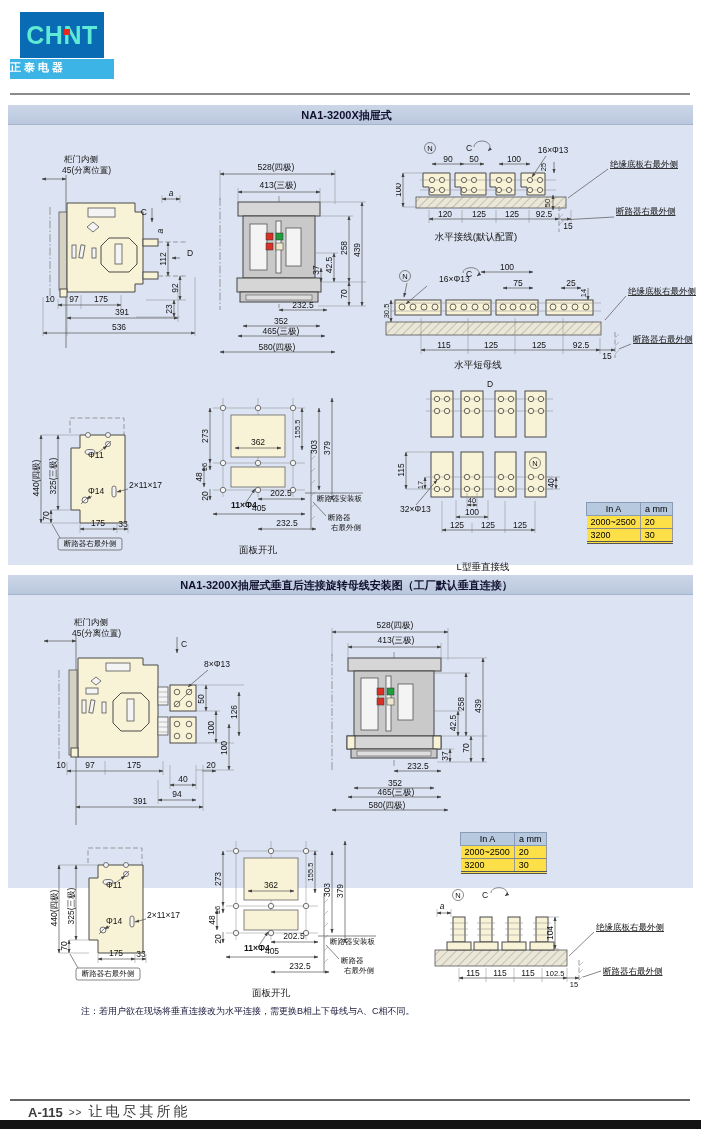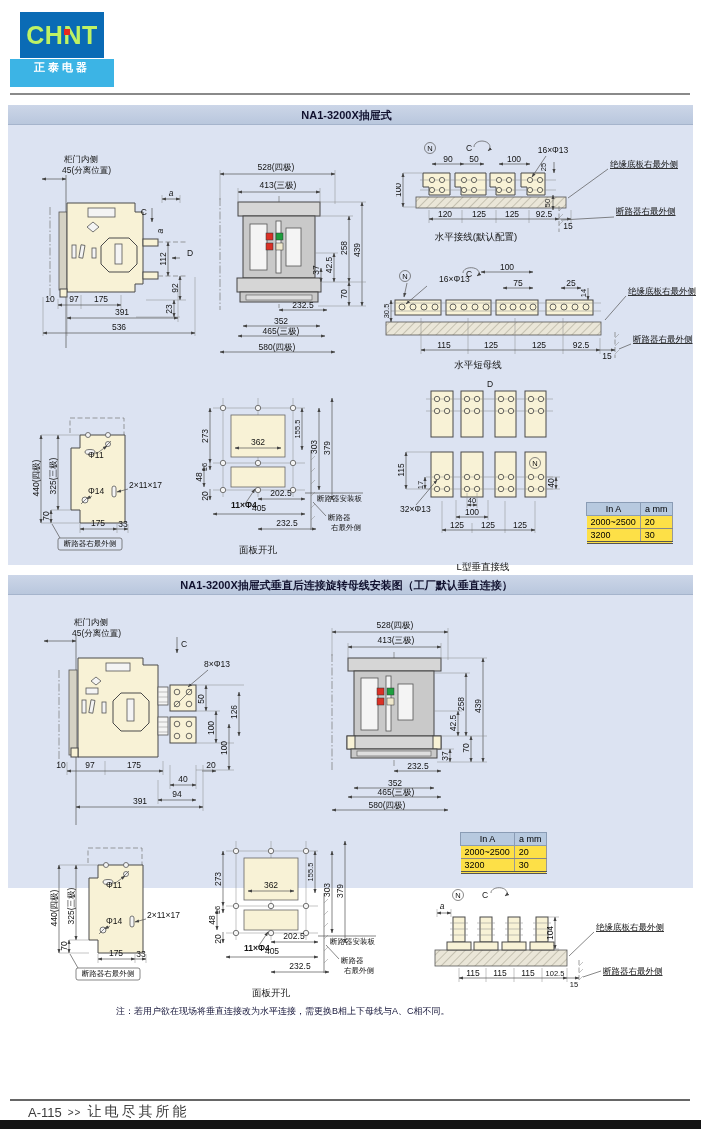--- a/index.html
+++ b/index.html
@@ -1,21 +1,21 @@
 <!DOCTYPE html>
 <html><head>
 <meta charset="utf-8">
 <style>
   *{margin:0;padding:0;box-sizing:border-box}
   html,body{width:701px;height:1129px;background:#fff;font-family:"Liberation Sans","DejaVu Sans",sans-serif;position:relative;overflow:hidden}
   
   .logo-main{position:absolute;left:20px;top:12px;width:84px;height:46px;background:#0a6bb5;display:flex;align-items:center;justify-content:center}
-  .logo-text{color:#bef264;font-weight:bold;font-size:25px;letter-spacing:.5px;font-family:"Liberation Sans",sans-serif}
+  .logo-text{color:#5eead4;font-weight:bold;font-size:25px;letter-spacing:.5px;font-family:"Liberation Sans",sans-serif}
   .logo-dot{position:absolute;left:44px;top:17px;width:6px;height:6px;background:#e8281e}
-  .logo-sub{position:absolute;left:10px;top:59px;width:104px;height:28px;background:#3cb4e5;color:#fff;font-weight:bold;font-size:11px;letter-spacing:3px;text-align:center;line-height:16px}
+  .logo-sub{position:absolute;left:10px;top:59px;width:104px;height:20px;background:#3cb4e5;color:#fff;font-weight:bold;font-size:11px;letter-spacing:3px;line-height:16px}
   .header-rule{position:absolute;left:10px;top:93px;width:680px;height:2px;background:#8a8a8a}
   
   .panel{position:absolute;left:8px;width:685px;background:#dce3f2}
   .panel-title{height:20px;background:linear-gradient(#ccd6e8,#b9c7dd);border-bottom:1px solid #a5b4cc;color:#10102e;font-weight:bold;font-size:11px;line-height:20px;text-align:center;padding-right:8px}
   .panel-body{position:relative;width:100%}
   .fig{position:absolute}
   
   svg text{font-family:"Liberation Sans","DejaVu Sans",sans-serif;fill:#141414}
   .t{font-size:8.5px}
   .ts{font-size:7.5px}
@@ -35,21 +35,21 @@
   
   .spec{border-collapse:collapse;font-size:9px;border-bottom:3px double #555}
   .spec th{background:#b7c9df;font-weight:normal;text-align:center;padding:1px 4px;border:1px solid #8a9cb5}
   .spec td{background:#fde047;padding:1px 4px;border-right:1px solid #999;border-bottom:1px solid #888}
   .spec th:first-child,.spec td:first-child{width:52px}
   .spec th:last-child,.spec td:last-child{width:32px}
   
   .note{position:absolute;font-size:9px;color:#16163a}
   .footer-rule{position:absolute;left:10px;top:1099px;width:680px;height:2px;background:#666}
   .footer-line{position:absolute;left:28px;top:1104px;height:16px;display:flex;align-items:center;gap:6px;color:#3c3c3c}
-  .fpage{font-weight:normal;font-size:13px}
+  .fpage{font-weight:bold;font-size:13px}
   .fchev{font-size:10px;letter-spacing:1px}
   .fslogan{font-size:14px;letter-spacing:3px}
   .bottom-bar{position:absolute;left:0;top:1120px;width:701px;height:9px;background:#141414}
 </style>
 </head>
 <body>
 
 <svg width="0" height="0" style="position:absolute">
   <defs>
     <pattern id="hp" width="6" height="6" patternUnits="userSpaceOnUse" patternTransform="rotate(45)">
@@ -852,21 +852,21 @@
         <text class="t" x="40" y="96" text-anchor="middle">115</text>
         <text class="t" x="67" y="96" text-anchor="middle">115</text>
         <text class="t" x="95" y="96" text-anchor="middle">115</text>
         <text class="ts" x="122" y="96" text-anchor="middle">102.5</text>
         <text class="ts" x="141" y="107" text-anchor="middle">15</text>
         <text class="lbl" x="163" y="50">绝缘底板右最外侧</text>
         <text class="lbl" x="170" y="94">断路器右最外侧</text>
       </g>
     </svg>
 
-    <div class="note" style="left:108px;top:410px;width:360px">注：若用户欲在现场将垂直连接改为水平连接，需更换B相上下母线与A、C相不同。</div>
+    <div class="note" style="left:73px;top:410px;width:360px">注：若用户欲在现场将垂直连接改为水平连接，需更换B相上下母线与A、C相不同。</div>
   </div>
 </div>
 
 <div>
   <div class="footer-rule"></div>
   <div class="footer-line">
     <span class="fpage">A-115</span>
     <span class="fchev">&gt;&gt;</span>
     <span class="fslogan">让电尽其所能</span>
   </div>

